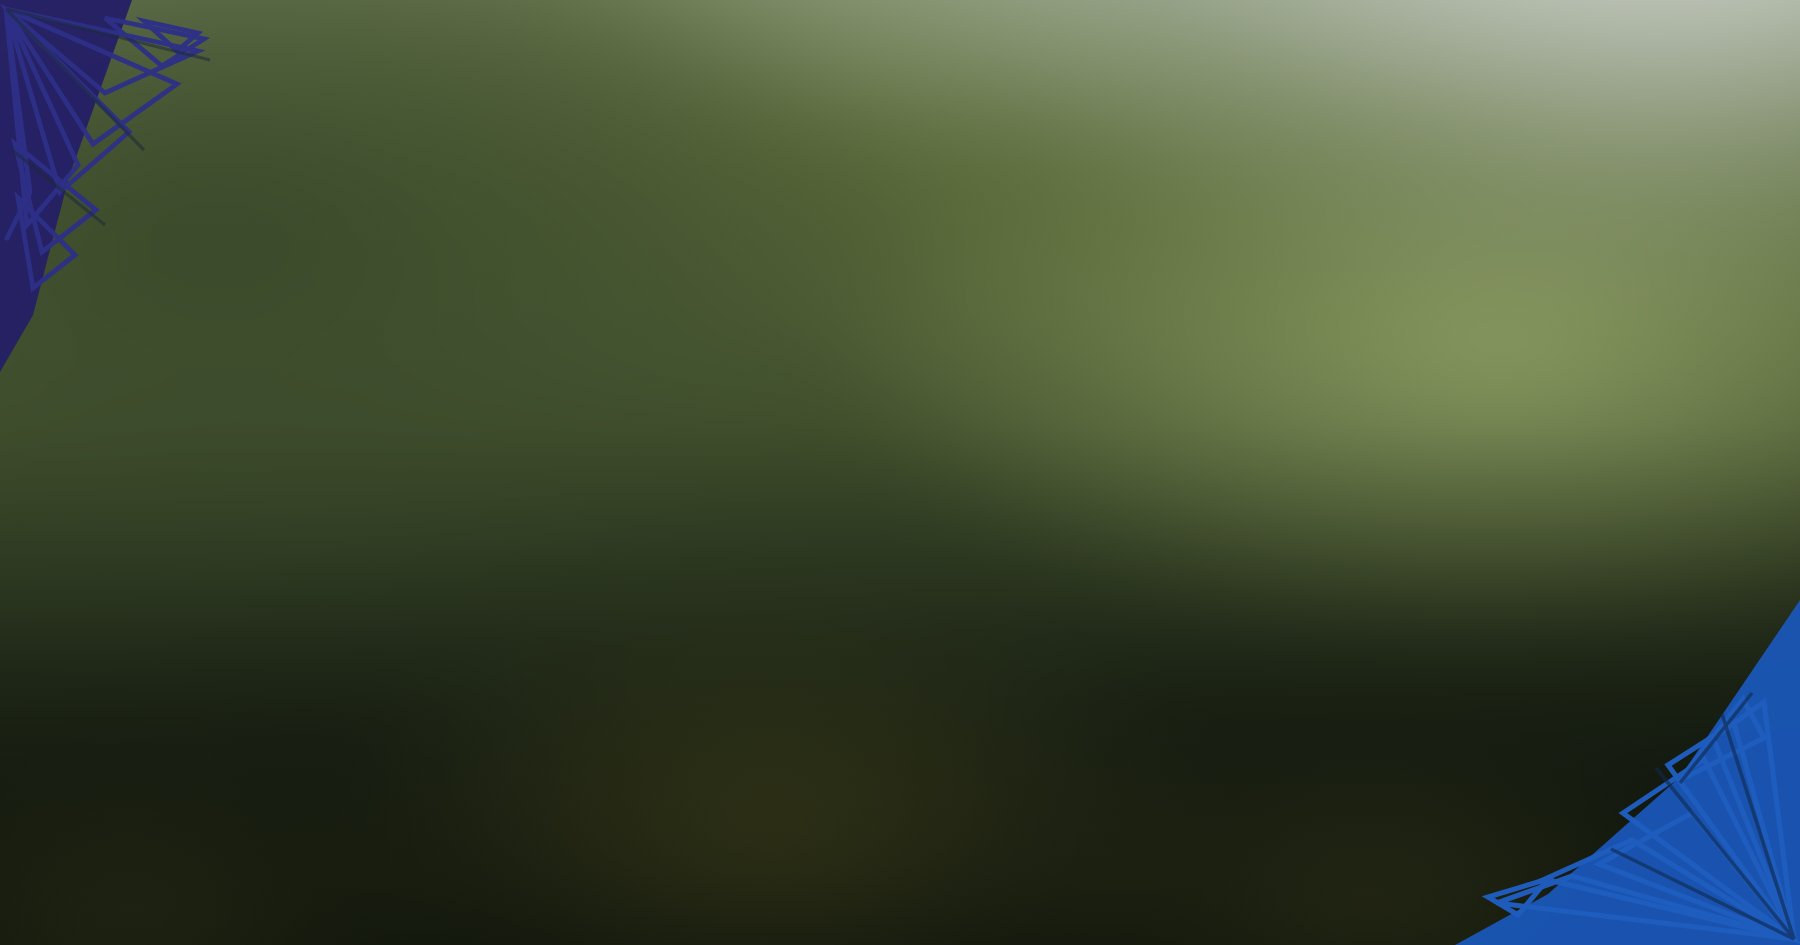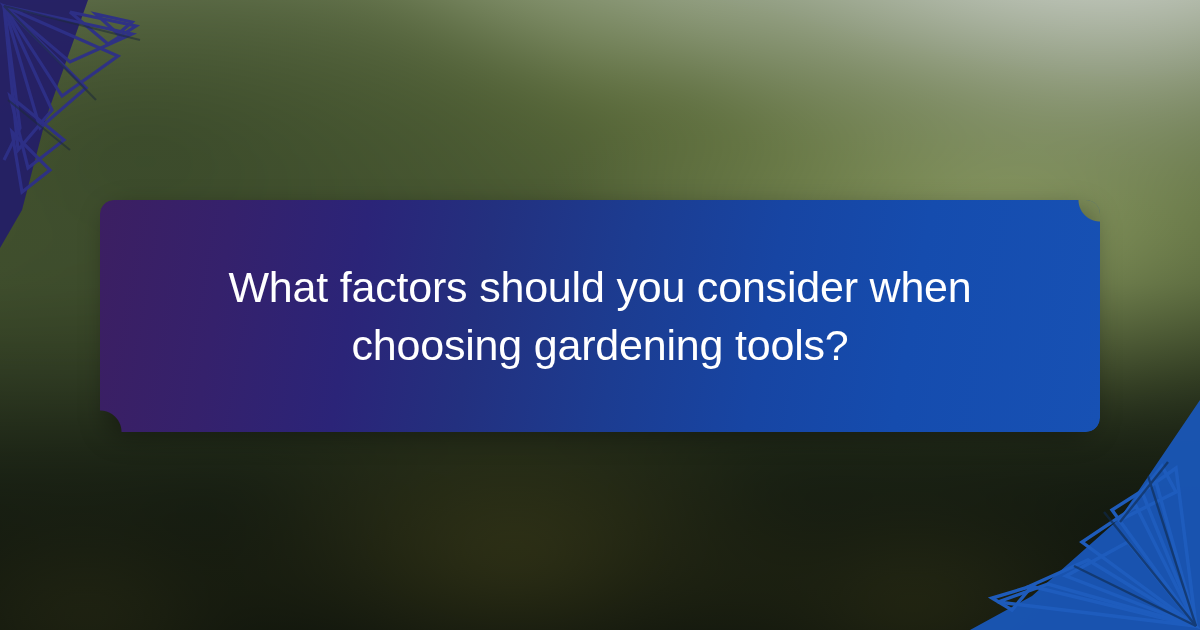--- a/index.html
+++ b/index.html
@@ -182,20 +182,14 @@
       <path d="M62,186 L22,198 L42,210 Z"></path>
     </g>
     <g fill="none" stroke="#0f2a4e" stroke-width="2.4" opacity="0.62">
       <path d="M226,226 L104,166"></path>
       <path d="M226,226 L134,112"></path>
       <path d="M226,226 L178,76"></path>
       <path d="M150,122 L198,62"></path>
     </g>
   </svg>
 
-  <div class="card-wrap">
-    <div class="card-shadow"></div>
-    <div class="card">
-      <h1 class="card-title">What factors should you consider when choosing gardening tools?</h1>
-    </div>
-  </div>
 
 </div>
 
 </body></html>

